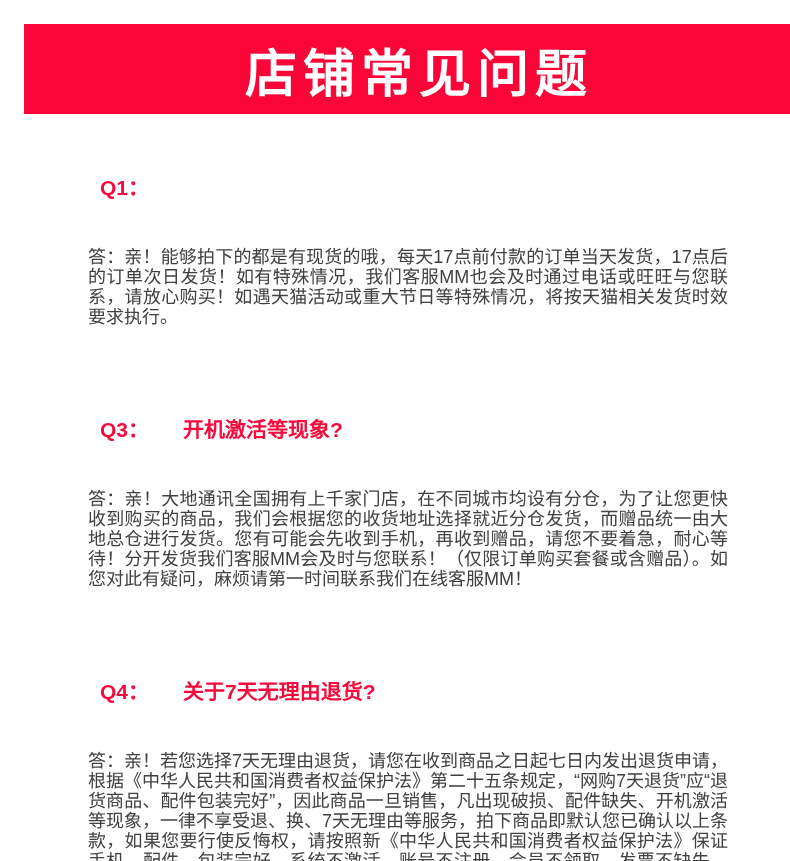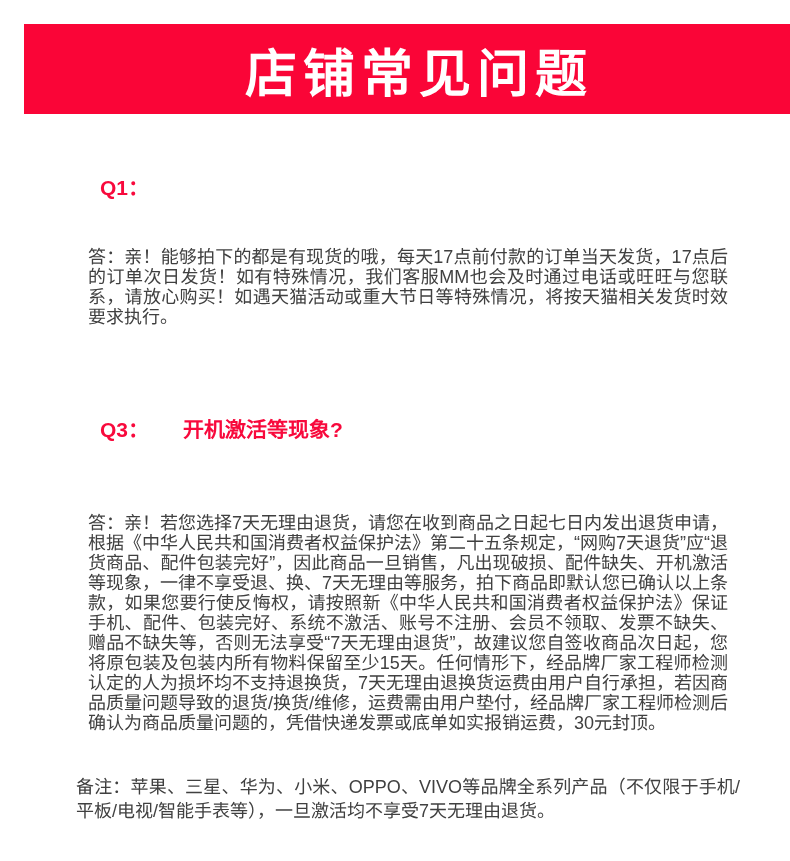--- a/index.html
+++ b/index.html
@@ -82,21 +82,26 @@
     </h2>
     <p class="answer">答：亲！能够拍下的都是有现货的哦，每天17点前付款的订单当天发货，17点后的订单次日发货！如有特殊情况，我们客服MM也会及时通过电话或旺旺与您联系，请放心购买！如遇天猫活动或重大节日等特殊情况，将按天猫相关发货时效要求执行。</p>
   </section>
 
 
   <section class="faq-section">
     <h2 class="q-title">
       <span class="q-label">Q3：</span>
       <span class="q-text">开机激活等现象?</span>
     </h2>
+    <p class="answer">答：亲！大地通讯全国拥有上千家门店，在不同城市均设有分仓，为了让您更快收到购买的商品，我们会根据您的收货地址选择就近分仓发货，而赠品统一由大地总仓进行发货。您有可能会先收到手机，再收到赠品，请您不要着急，耐心等待！分开发货我们客服MM会及时与您联系！（仅限订单购买套餐或含赠品）。如您对此有疑问，麻烦请第一时间联系我们在线客服MM！</p>
   </section>
 
   <section class="faq-section">
+    <h2 class="q-title">
+      <span class="q-label">Q4：</span>
+      <span class="q-text">关于7天无理由退货?</span>
+    </h2>
     <p class="answer">答：亲！若您选择7天无理由退货，请您在收到商品之日起七日内发出退货申请，根据《中华人民共和国消费者权益保护法》第二十五条规定，“网购7天退货”应“退货商品、配件包装完好”，因此商品一旦销售，凡出现破损、配件缺失、开机激活等现象，一律不享受退、换、7天无理由等服务，拍下商品即默认您已确认以上条款，如果您要行使反悔权，请按照新《中华人民共和国消费者权益保护法》保证手机、配件、包装完好、系统不激活、账号不注册、会员不领取、发票不缺失、赠品不缺失等，否则无法享受“7天无理由退货”，故建议您自签收商品次日起，您将原包装及包装内所有物料保留至少15天。任何情形下，经品牌厂家工程师检测认定的人为损坏均不支持退换货，7天无理由退换货运费由用户自行承担，若因商品质量问题导致的退货/换货/维修，运费需由用户垫付，经品牌厂家工程师检测后确认为商品质量问题的，凭借快递发票或底单如实报销运费，30元封顶。</p>
   </section>
 
   <p class="note">备注：苹果、三星、华为、小米、OPPO、VIVO等品牌全系列产品（不仅限于手机/平板/电视/智能手表等），一旦激活均不享受7天无理由退货。</p>
 
 </main>
 
 </body></html>

